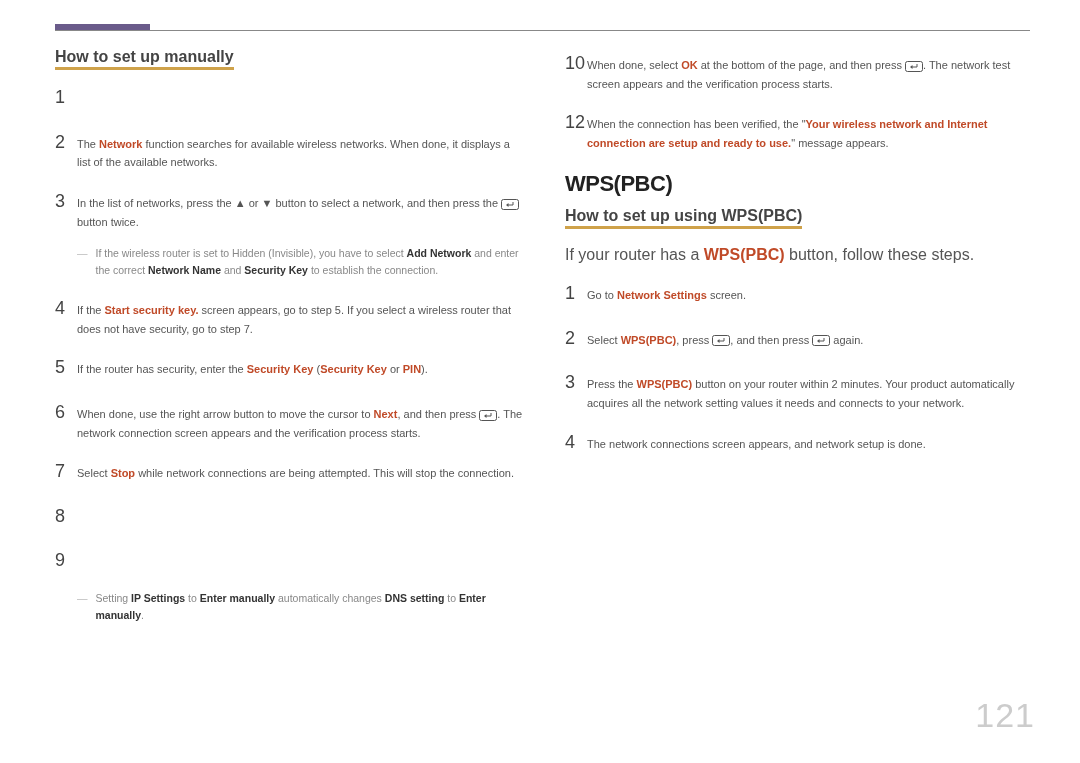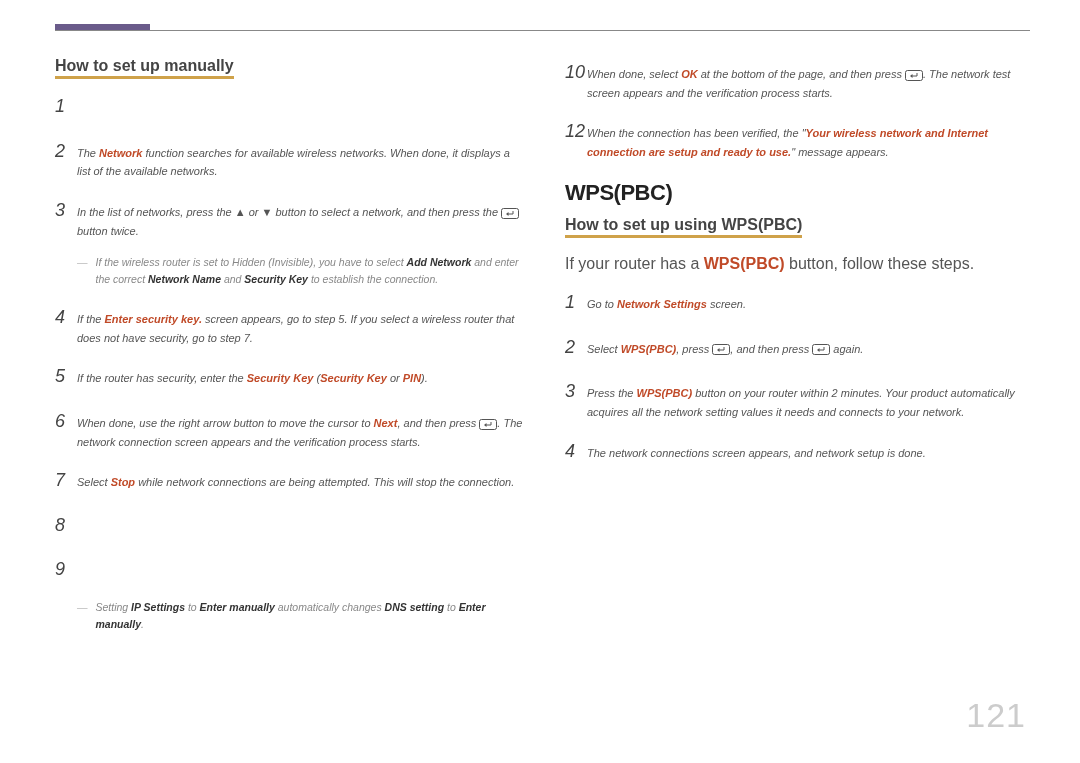--- a/index.html
+++ b/index.html
@@ -1,43 +1,43 @@
 <!DOCTYPE html>
 <html><head>
 <meta charset="utf-8">
 <style>
   * { box-sizing: border-box; margin: 0; padding: 0; }
   html, body { width: 1080px; height: 763px; background: #fff; font-family: "Segoe UI", "Helvetica Neue", Arial, sans-serif; color: #333; }
   .page { position: relative; width: 1080px; height: 763px; padding: 40px 45px 30px 55px; }
   .topbar { position: absolute; top: 30px; left: 55px; width: 975px; border-top: 1px solid #888; }
   .tab { position: absolute; top: 24px; left: 55px; width: 95px; height: 6px; background: #6a5b8a; }
-  .columns { display: flex; gap: 40px; margin-top: 17px; }
+  .columns { display: flex; gap: 40px; margin-top: 8px; }
   .col { flex: 1; }
   .section-heading {
     display: inline-block;
     font-weight: 700;
     font-size: 16px;
     color: #444;
     border-bottom: 3px solid #cfa24a;
     padding-bottom: 1px;
     margin-bottom: 12px;
   }
   .h2 { display:block; font-size: 22px; font-weight: 700; color: #222; margin: 18px 0 10px 0; letter-spacing: -0.5px; }
-  ol.steps { list-style: none; font-style: italic; }
+  ol.steps { list-style: none; }
   ol.steps > li { display: flex; align-items: baseline; margin-bottom: 14px; font-size: 11px; line-height: 1.7; color: #555; }
   ol.steps > li .num { font-size: 18px; font-weight: 400; color: #444; width: 22px; flex-shrink: 0; font-family: "Segoe UI Light", "Helvetica Neue", Arial; }
   ol.steps > li .body { flex: 1; }
   .note { display: flex; font-size: 10.5px; color: #888; margin: 6px 0 14px 22px; line-height: 1.6; }
   .note::before { content: "―"; color: #bbb; margin-right: 8px; flex-shrink: 0; }
   .intro { font-size: 16px; color: #555; line-height: 1.7; margin-bottom: 10px; }
   b { font-weight: 700; color: #333; }
   .kw { font-weight: 700; color: #c04a28; }
   .enter-icon { display: inline-block; vertical-align: middle; }
   .enter-icon svg { display: block; }
-  .pagenum { position: absolute; right: 54px; bottom: 28px; font-size: 34px; font-weight: 300; color: #ccc; letter-spacing: 1px; }
+  .pagenum { position: absolute; right: 45px; bottom: 28px; font-size: 34px; font-weight: 300; color: #ccc; letter-spacing: 1px; }
 </style>
 </head>
 <body>
 
 <div class="page">
   <div class="tab"></div>
   <div class="topbar"></div>
 
   <div class="columns">
     <div class="col">
@@ -56,21 +56,21 @@
                   <rect x="0.5" y="0.5" width="17" height="10" rx="2" fill="none" stroke="#555" stroke-width="1"></rect>
                   <path d="M12 3 L12 6 L6 6" fill="none" stroke="#555" stroke-width="1"></path>
                   <path d="M7.5 4 L5 6 L7.5 8 Z" fill="#555"></path>
                 </svg></span> button twice.</span>
           </li>
           <div class="note">
             <div>If the wireless router is set to Hidden (Invisible), you have to select <b class="">Add Network</b> and enter the correct <b class="">Network Name</b> and <b class="">Security Key</b> to establish the connection.</div>
           </div>
           <li>
             <span class="num">4</span>
-            <span class="body">If the <b class="kw">Enter security key.</b> screen appears, go to step 5. If you select a wireless router that does not have security, go to step 7.</span>
+            <span class="body">If the <b class="kw">Start security key.</b> screen appears, go to step 5. If you select a wireless router that does not have security, go to step 7.</span>
           </li>
           <li>
             <span class="num">5</span>
             <span class="body">If the router has security, enter the <b class="kw">Security Key</b> (<b class="kw">Security Key</b> or <b class="kw">PIN</b>).</span>
           </li>
           <li>
             <span class="num">6</span>
             <span class="body">When done, use the right arrow button to move the cursor to <b class="kw">Next</b>, and then press <span class="enter-icon"><svg width="18" height="11" viewBox="0 0 18 11">
                   <rect x="0.5" y="0.5" width="17" height="10" rx="2" fill="none" stroke="#555" stroke-width="1"></rect>
                   <path d="M12 3 L12 6 L6 6" fill="none" stroke="#555" stroke-width="1"></path>

